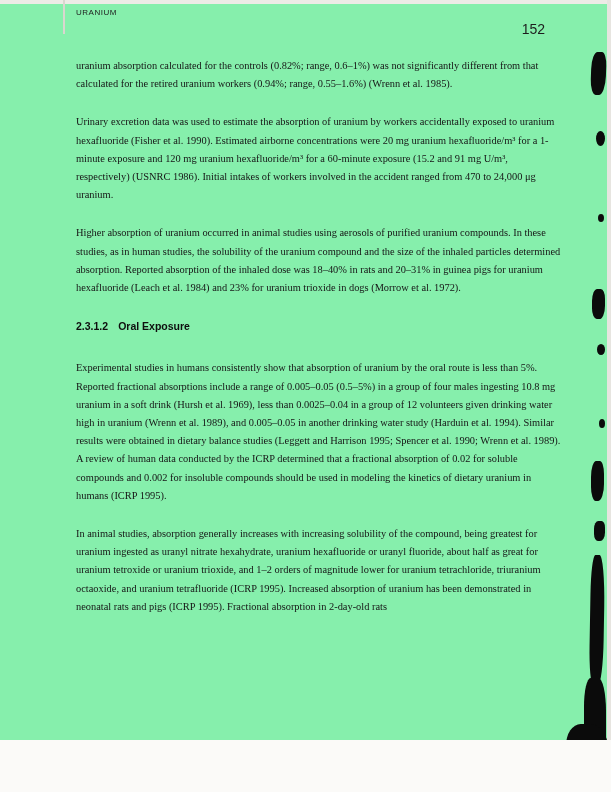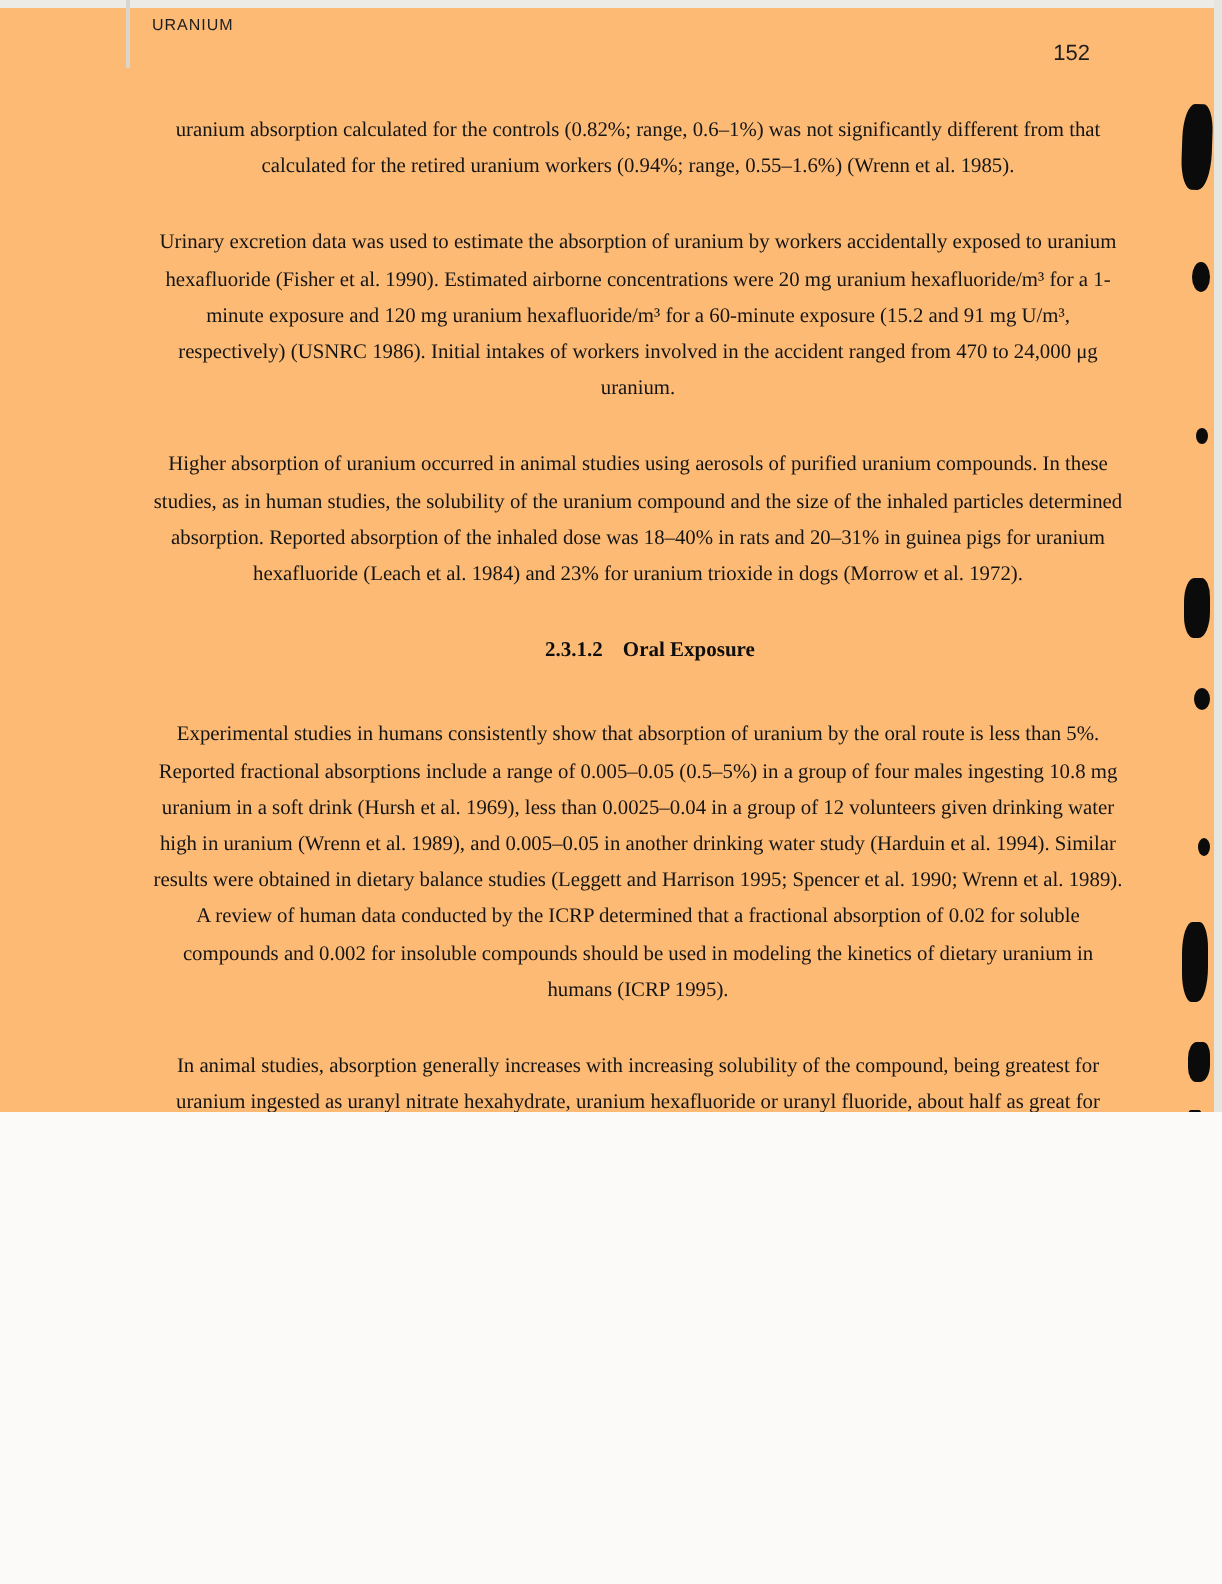--- a/index.html
+++ b/index.html
@@ -6,55 +6,55 @@
   * { margin: 0; padding: 0; box-sizing: border-box; }
   html, body { width: 611px; height: 792px; }
   body {
     font-family: "Liberation Serif", serif;
     background: #fbfaf8;
     position: relative;
   }
   .page {
     position: relative;
     width: 611px;
-    height: 556px;
-    background: #fdba74;
+    height: 740px;
+    background: #86efac;
     overflow: hidden;
   }
   
   .edge-top    { position:absolute; left:0; top:0; width:611px; height:4px; background:#edebe6; }
   .edge-left   { position:absolute; left:63px; top:0; width:2px; height:34px; background:#d9d6cf; }
   .edge-right  { position:absolute; left:607px; top:0; width:4px; height:792px; background:#e7e5e0; }
 
   .running-header {
     position: absolute; left: 76px; top: 8px;
     font-family: "Liberation Sans", sans-serif;
     font-size: 8px; letter-spacing: 0.5px; color: #1d1d1d;
   }
   .page-number {
     position: absolute; right: 66px; top: 21px;
     font-family: "Liberation Sans", sans-serif;
-    font-size: 11px; color: #1d1d1d;
+    font-size: 14px; color: #1d1d1d;
   }
   .chapter-header {
     position: absolute; left: 76px; top: 33px; width: 486px;
     text-align: center;
     font-family: "Liberation Sans", sans-serif;
     font-size: 8px; letter-spacing: 0.6px; color: #1d1d1d;
   }
   .body-text {
     position: absolute; left: 76px; top: 57px; width: 486px;
     font-size: 10.4px; line-height: 18.2px; color: #151515;
-    text-align: center;
+    text-align: left;
   }
   .body-text p { margin: 0 0 20px 0; }
   .section-heading {
-    font-family: Liberation Serif, serif;
+    font-family: Liberation Sans, sans-serif;
     font-weight: bold; font-size: 10.5px; color: #0e0e0e;
-    margin: 14px 0 24px 12px;
+    margin: 14px 0 24px 0;
   }
   .section-heading .num { margin-right: 10px; }
 
   
   .art { position: absolute; background: #0b0b0b; }
   .r40 { border-radius: 40% 32% 44% 36%; }
   .r50 { border-radius: 50%; }
 </style>
 </head>
 <body>

